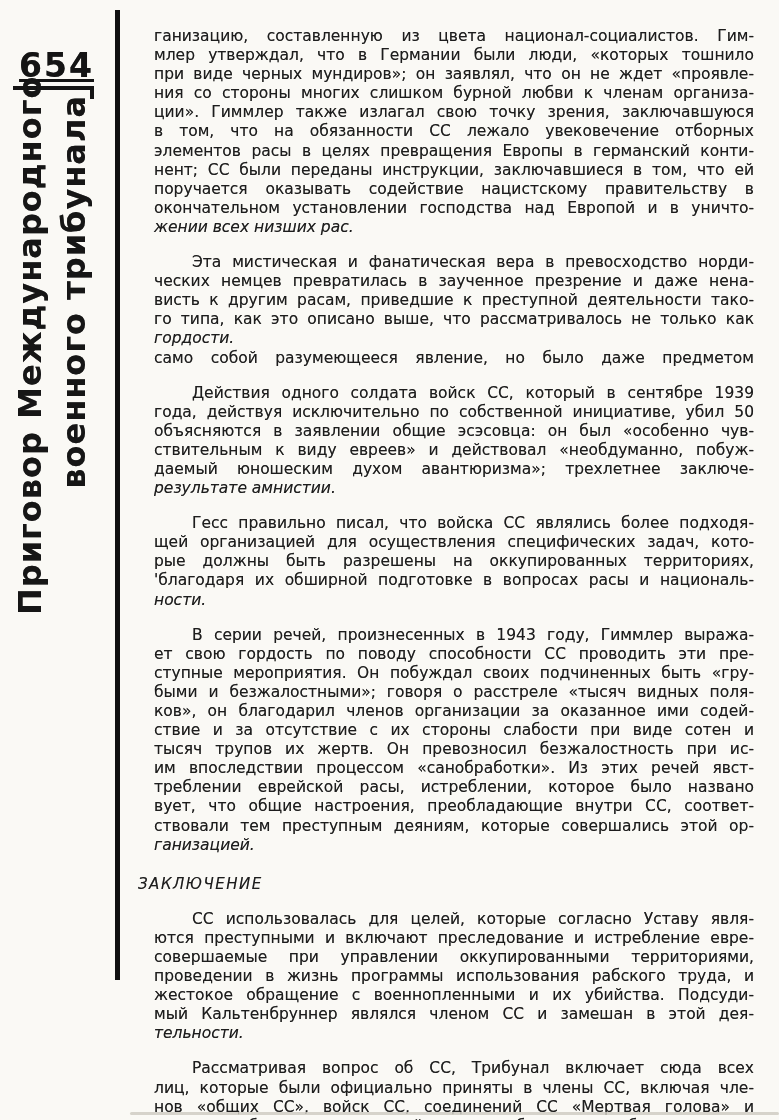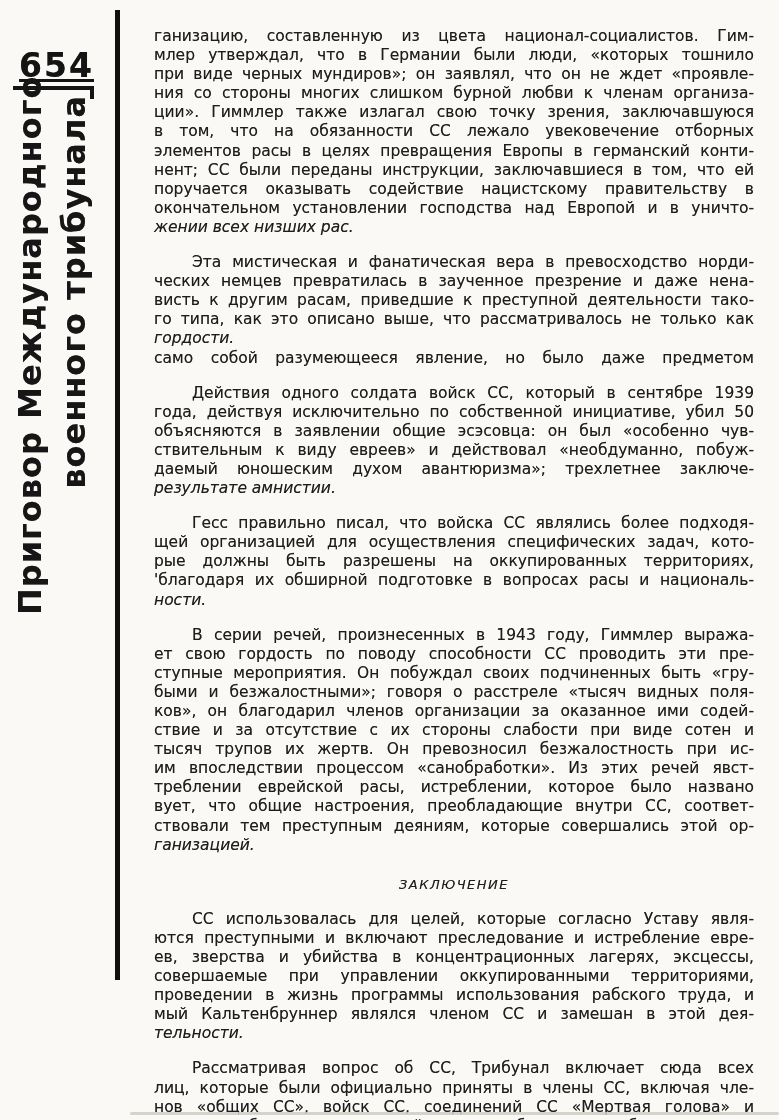--- a/index.html
+++ b/index.html
@@ -48,22 +48,22 @@
   .line {
     font-size:15.5px; line-height:19.1px;
     text-align:justify; text-align-last:justify;
     color:#1d1d1d;
     text-shadow:0 0 0.55px rgba(25,25,25,0.55);
   }
   .line.indent { padding-left:38px; }
   .line.last { text-align-last:left;font-style:italic; }
   .heading {
     margin:20px 0 13px 0;
-    font-size:13px; font-style:italic; letter-spacing:1.5px;
-    line-height:19px; text-align:center; font-weight:normal;
+    font-size:15px; font-style:italic; letter-spacing:1.5px;
+    line-height:19px; text-align:left; font-weight:normal;
     color:#1d1d1d;
     text-shadow:0 0 0.5px rgba(25,25,25,0.5);
   }
   
   .bottom-artifact {
     position:absolute; left:130px; top:1112px; width:649px; height:3px;
     background:#cfcdc3; opacity:0.85; border-radius:2px;
   }
 </style>
 </head>
@@ -128,23 +128,23 @@
       <div class="line">им впоследствии процессом «санобработки». Из этих речей явст-</div>
       <div class="line">треблении еврейской расы, истреблении, которое было названо</div>
       <div class="line">вует, что общие настроения, преобладающие внутри СС, соответ-</div>
       <div class="line">ствовали тем преступным деяниям, которые совершались этой ор-</div>
       <div class="line last">ганизацией.</div>
     </div>
     <div class="heading">ЗАКЛЮЧЕНИЕ</div>
     <div class="paragraph">
       <div class="line indent">СС использовалась для целей, которые согласно Уставу явля-</div>
       <div class="line">ются преступными и включают преследование и истребление евре-</div>
-      <div class="line">ев, зверства и убийства в концентрационных лагерях, эксцессы,</div>
       <div class="line">совершаемые при управлении оккупированными территориями,</div>
       <div class="line">проведении в жизнь программы использования рабского труда, и</div>
+      <div class="line">жестокое обращение с военнопленными и их убийства. Подсуди-</div>
       <div class="line">мый Кальтенбруннер являлся членом СС и замешан в этой дея-</div>
       <div class="line last">тельности.</div>
     </div>
     <div class="paragraph">
       <div class="line indent">Рассматривая вопрос об СС, Трибунал включает сюда всех</div>
       <div class="line">лиц, которые были официально приняты в члены СС, включая чле-</div>
       <div class="line">нов «общих СС», войск СС, соединений СС «Мертвая голова» и</div>
       <div class="line">членов любого рода полицейских служб, которые были членами</div>
       <div class="line">СС. Трибунал не включает в это число так называемые кавалерий-</div>
     </div>

